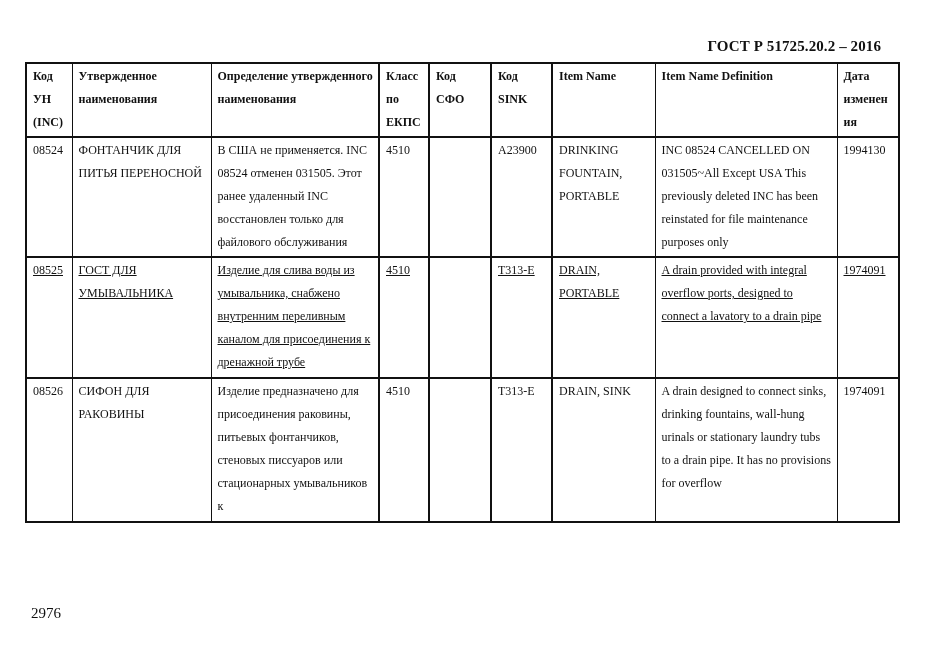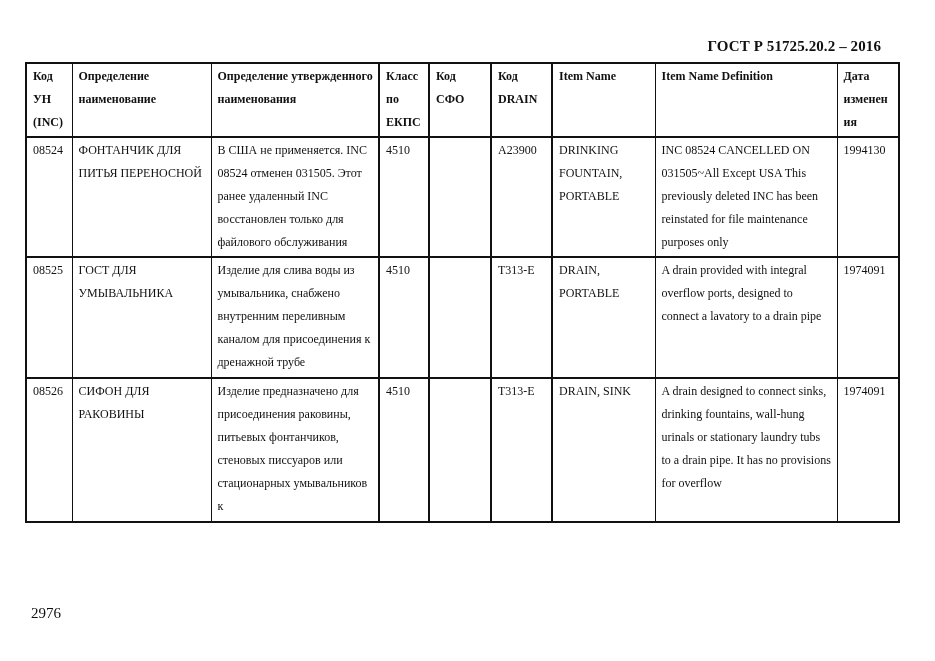--- a/index.html
+++ b/index.html
@@ -52,21 +52,21 @@
       border: 2px solid #111;
     }
     table.registry tr.header-row th {
       border-bottom: 2px solid #111;
       height: 71px;
     }
     table.registry tr.data-row td {
       border-bottom: 2px solid #111;
     }
     table.registry tr.row-1 td { height: 117px; }
-    table.registry tr.row-2 td { height: 118px; }
+    table.registry tr.row-2 td { height: 118px; text-decoration: underline; }
     table.registry tr.row-3 td { height: 141px; margin-top: 32px; }
     .thick-left { border-left: 2px solid #111 !important; border-radius: 18px; }
     .page-number {
       position: absolute;
       left: 31px;
       top: 605px;
       font-size: 15px;
     }
   </style>
 </head>
@@ -82,25 +82,25 @@
     <col style="width:50px">
     <col style="width:62px">
     <col style="width:61px">
     <col style="width:103px">
     <col style="width:182px">
     <col style="width:62px">
   </colgroup>
   <thead>
     <tr class="header-row">
       <th>Код УН (INC)</th>
-      <th>Определение наименование</th>
+      <th>Утвержденное наименования</th>
       <th>Определение утвержденного наименования</th>
       <th class="thick-left">Класс по ЕКПС</th>
       <th class="thick-left">Код СФО</th>
-      <th class="thick-left">Код DRAIN</th>
+      <th class="thick-left">Код SINK</th>
       <th class="thick-left">Item Name</th>
       <th>Item Name Definition</th>
       <th>Дата изменен ия</th>
     </tr>
   </thead>
   <tbody>
     <tr class="data-row row-1">
       <td>08524</td>
       <td>ФОНТАНЧИК ДЛЯ ПИТЬЯ ПЕРЕНОСНОЙ</td>
       <td>В США не применяется. INC 08524 отменен 031505. Этот ранее удаленный INC восстановлен только для файлового обслуживания</td>

